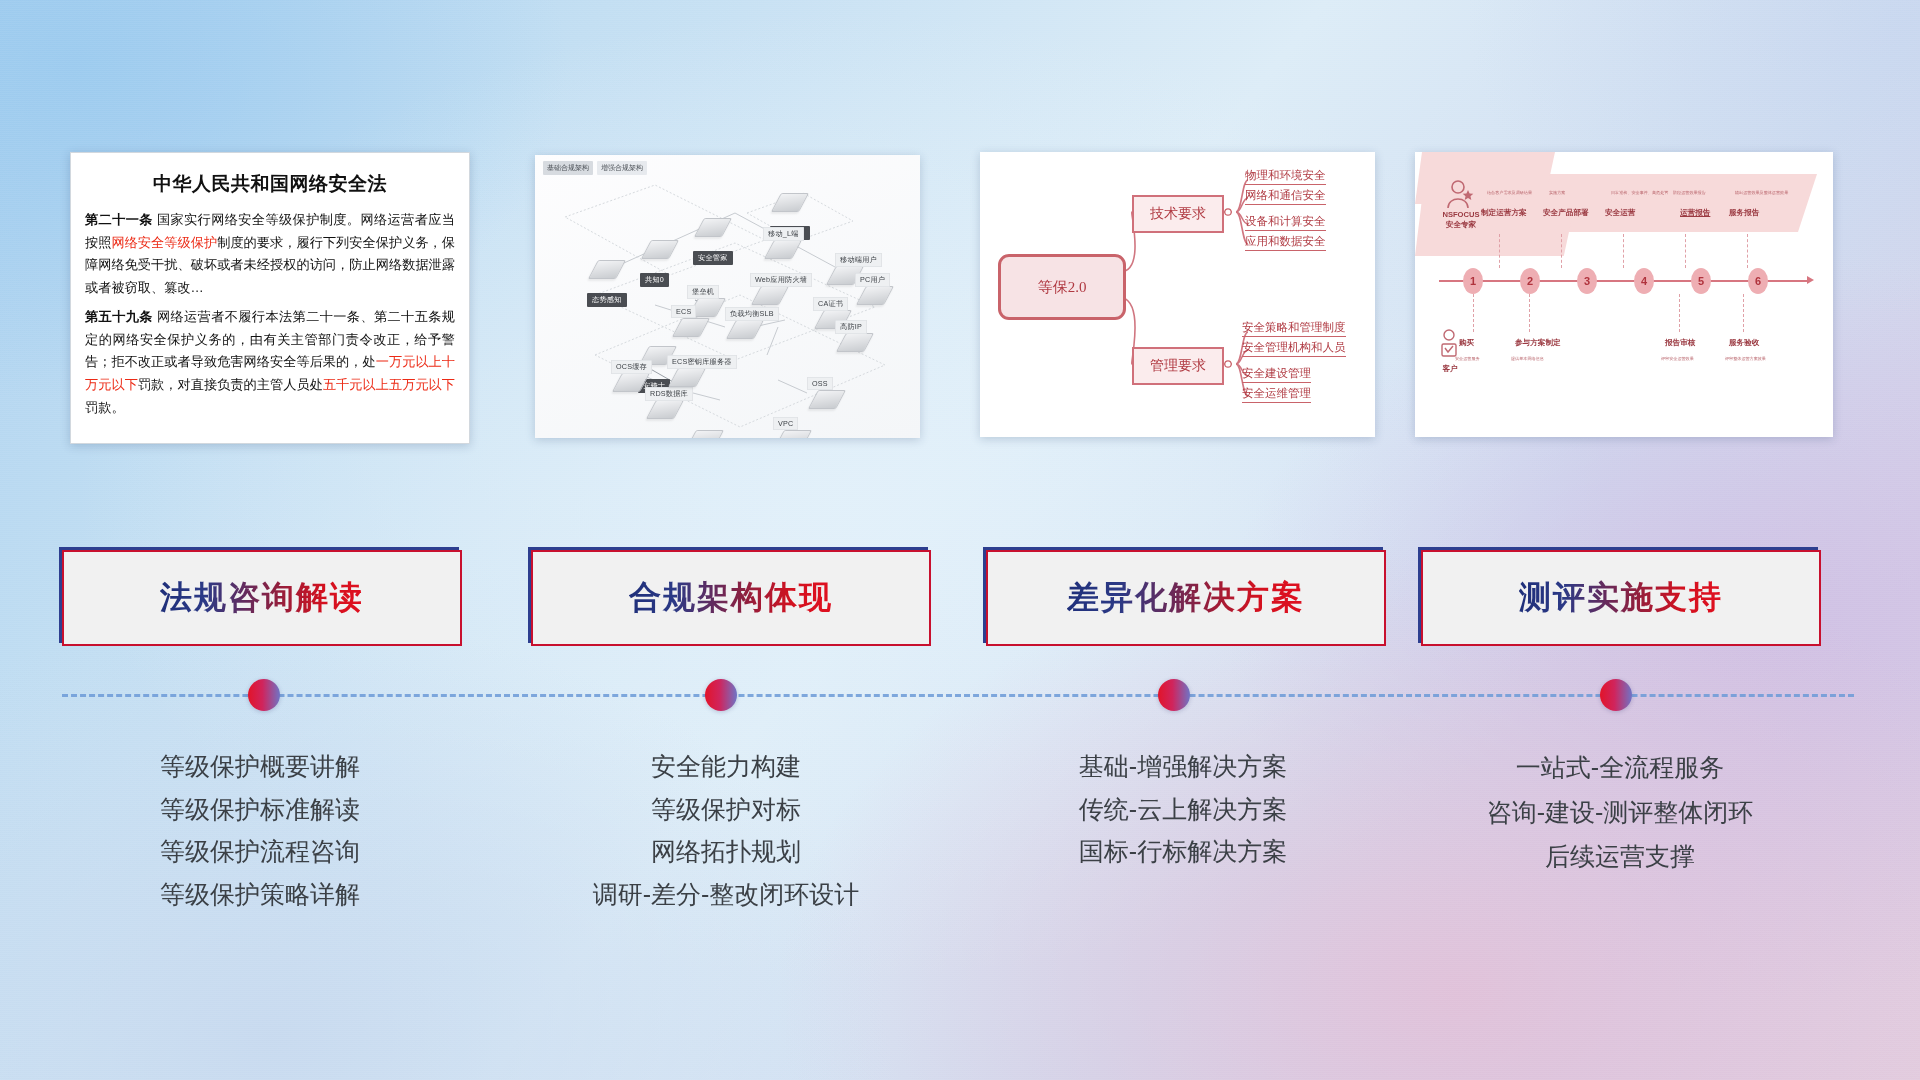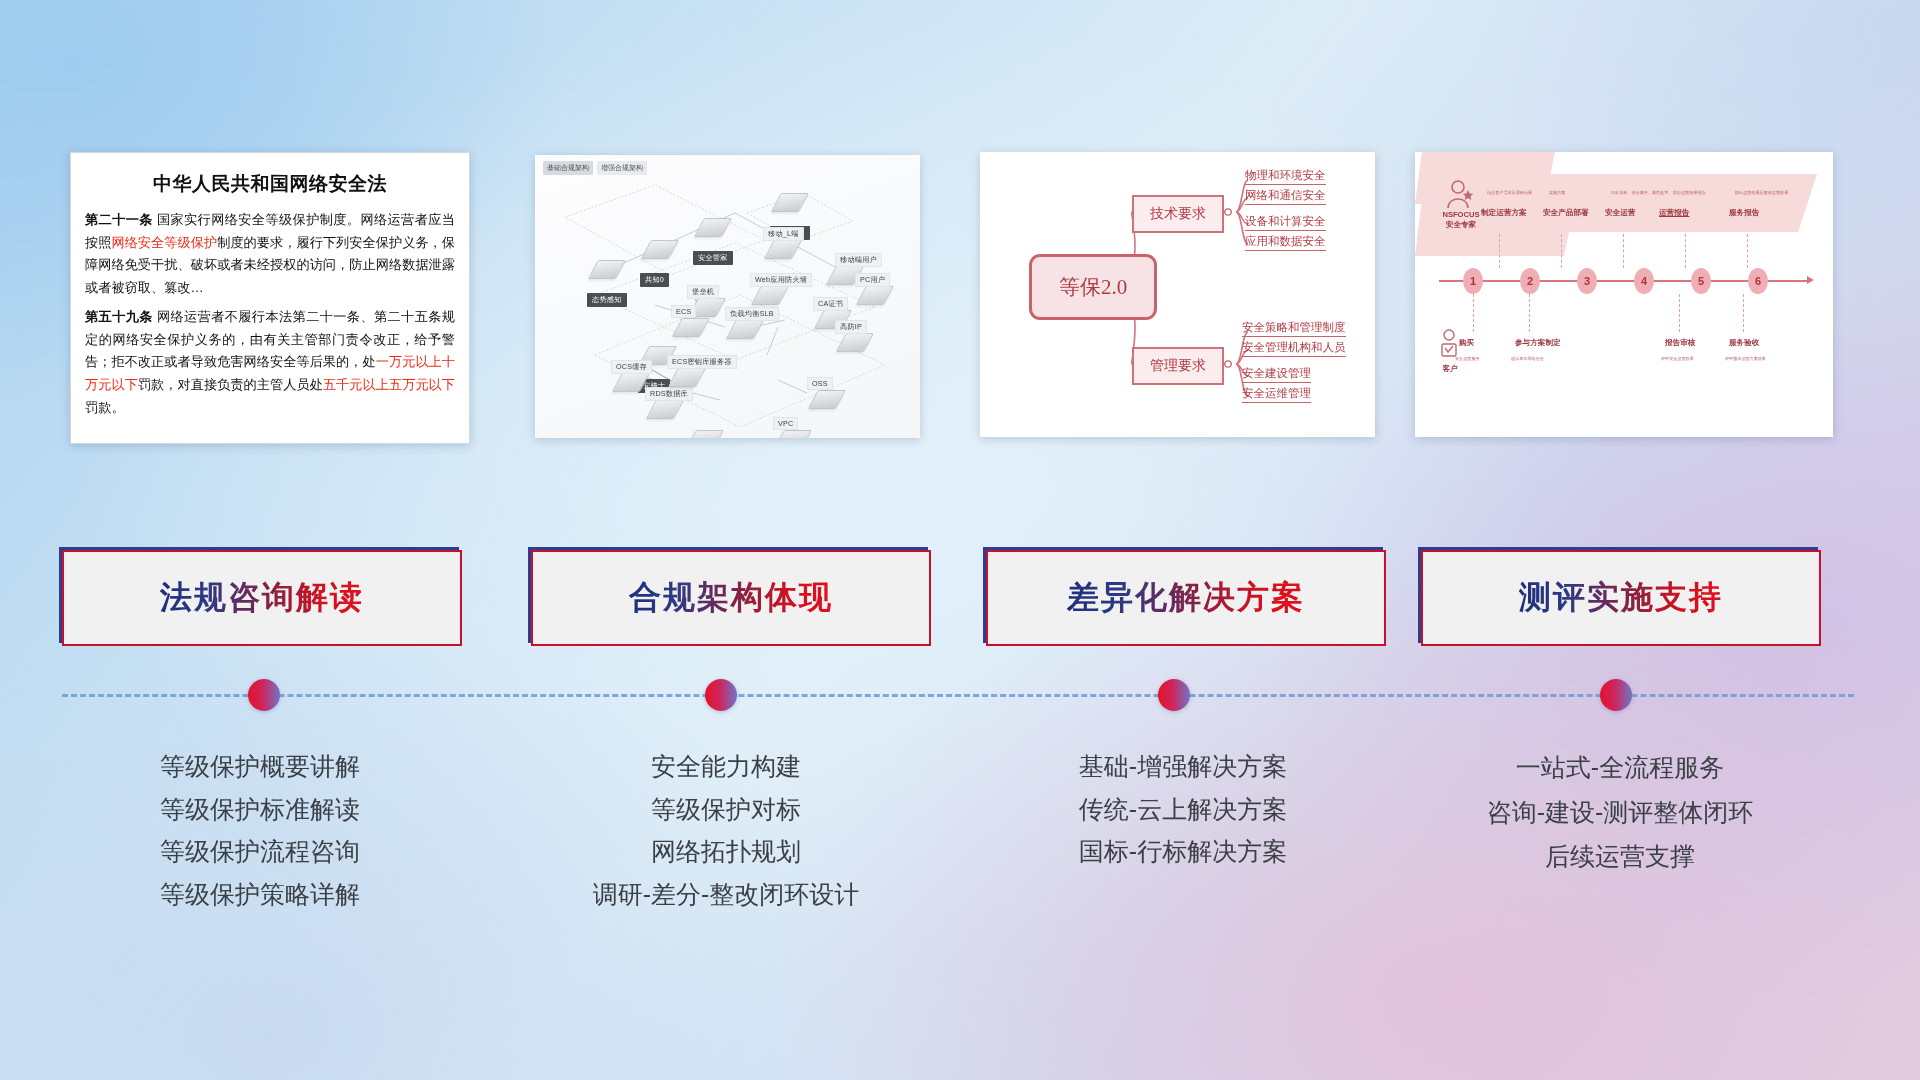--- a/index.html
+++ b/index.html
@@ -55,21 +55,21 @@
   .cube{position:absolute;width:26px;height:17px;
         background:linear-gradient(170deg,#f2f3f5 0%,#dcdee1 55%,#c9ccd0 100%);
         border:.5px solid #c2c5ca;transform:skewX(-28deg) rotate(0deg);
         border-radius:2px;box-shadow:0 2px 2px rgba(0,0,0,.07);}
 
   
   .mm{position:relative;width:100%;height:100%;background:#fff;}
   .mm-root{position:absolute;left:18px;top:102px;width:122px;height:60px;
      border:3px solid #c9636a;border-radius:11px;background:#f7e3e5;
      display:flex;align-items:center;justify-content:center;
-     color:#b03a42;font-size:21px;font-family:"Liberation Serif","DejaVu Serif",serif;margin-left:31px;}
+     color:#b03a42;font-size:15px;font-family:"Liberation Serif","DejaVu Serif",serif;}
   .mm-mid{position:absolute;width:88px;height:34px;border:2px solid #d0707a;
      border-radius:0;background:#fbeced;display:flex;align-items:center;
      justify-content:center;color:#b03a42;font-size:14px;
      font-family:"Liberation Serif","DejaVu Serif",serif;}
   .mm-mid.m1{left:152px;top:43px;}
   .mm-mid.m2{left:152px;top:195px;}
   .mm-leaf{position:absolute;color:#b03a42;font-size:11.5px;
      font-family:"Liberation Serif","DejaVu Serif",serif;
      border-bottom:1.6px solid #c9636a;padding-bottom:1px;white-space:nowrap;}
   .mm-svg{position:absolute;inset:0;}
@@ -277,21 +277,21 @@
         <div class="ns-sub" style="left: 72px; top: 38px;">结合客户需求及调研结果</div>
         <div class="ns-ttl" style="left: 66px; top: 56px;">制定运营方案</div>
         <div class="ns-dash" style="left: 84px; top: 82px; height: 34px;"></div>
         <div class="ns-sub" style="left: 134px; top: 38px;">实施方案</div>
         <div class="ns-ttl" style="left: 128px; top: 56px;">安全产品部署</div>
         <div class="ns-dash" style="left: 146px; top: 82px; height: 34px;"></div>
         <div class="ns-sub" style="left: 196px; top: 38px;">日常巡检、安全事件、高危处置</div>
         <div class="ns-ttl" style="left: 190px; top: 56px;">安全运营</div>
         <div class="ns-dash" style="left: 208px; top: 82px; height: 34px;"></div>
         <div class="ns-sub" style="left: 258px; top: 38px;">阶段运营效果报告</div>
-        <div class="ns-ttl" style="left: 244px; top: 56px; text-decoration: underline;">运营报告</div>
+        <div class="ns-ttl" style="left: 265px; top: 56px; text-decoration: underline;">运营报告</div>
         <div class="ns-dash" style="left: 270px; top: 82px; height: 34px;"></div>
         <div class="ns-sub" style="left: 320px; top: 38px;">输出运营效果及整体运营效果</div>
         <div class="ns-ttl" style="left: 314px; top: 56px;">服务报告</div>
         <div class="ns-dash" style="left: 332px; top: 82px; height: 34px;"></div>
       </div>
     <div id="ns-bot-items">
         <div class="ns-ttl" style="left: 44px; top: 186px;">购买</div>
         <div class="ns-sub" style="left: 40px; top: 204px;">安全运营服务</div>
         <div class="ns-dash" style="left: 58px; top: 142px; height: 38px;"></div>
         <div class="ns-ttl" style="left: 100px; top: 186px;">参与方案制定</div>

